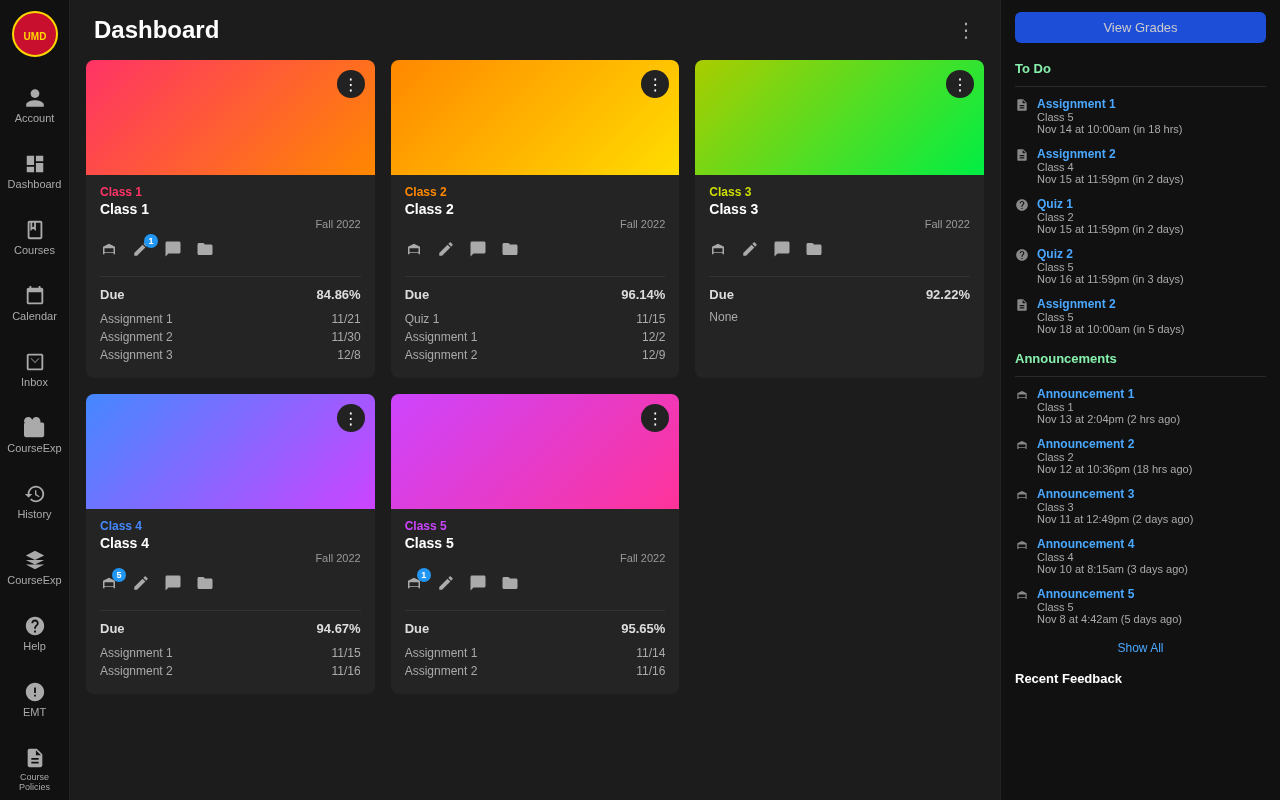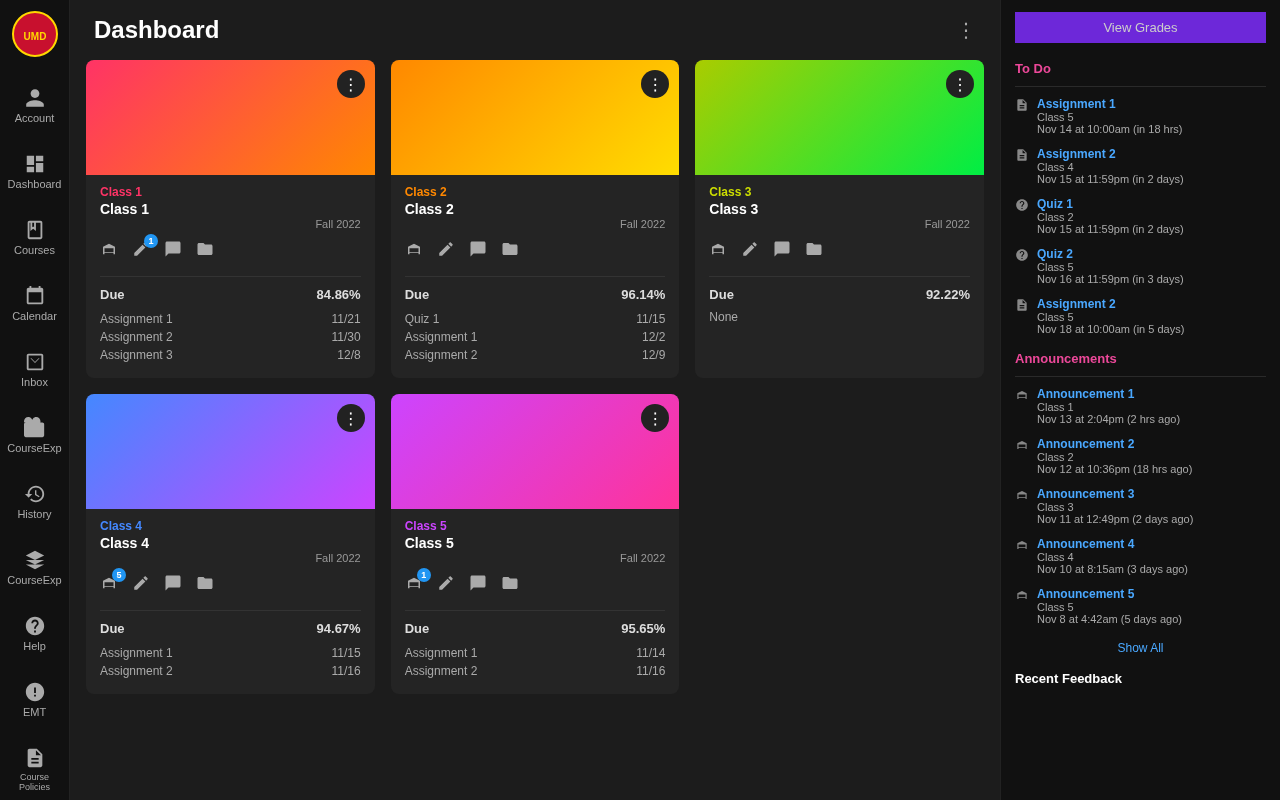--- a/index.html
+++ b/index.html
@@ -207,36 +207,36 @@
       flex-direction: column;
       border-left: 1px solid #222;
       overflow-y: auto;
       padding: 12px 14px;
       flex-shrink: 0;
     }
     .right-panel::-webkit-scrollbar { width: 4px; }
     .right-panel::-webkit-scrollbar-thumb { background: #333; border-radius: 2px; }
 
     .view-grades-btn {
-      background: #6d28d9;
+      background: #1d4ed8;
       color: #ccc;
       border: none;
-      border-radius: 0;
+      border-radius: 6px;
       padding: 8px 0;
       width: 100%;
       font-size: 13px;
       cursor: pointer;
       margin-bottom: 14px;
       text-align: center;
     }
 
     .panel-section-title {
       font-size: 13px;
       font-weight: 700;
-      color: #ec4899;
+      color: #86efac;
       margin-bottom: 10px;
       margin-top: 4px;
     }
     .panel-divider {
       border: none;
       border-top: 1px solid #2a2a2a;
       margin-bottom: 10px;
     }
     .todo-item, .announcement-item {
       display: flex;

